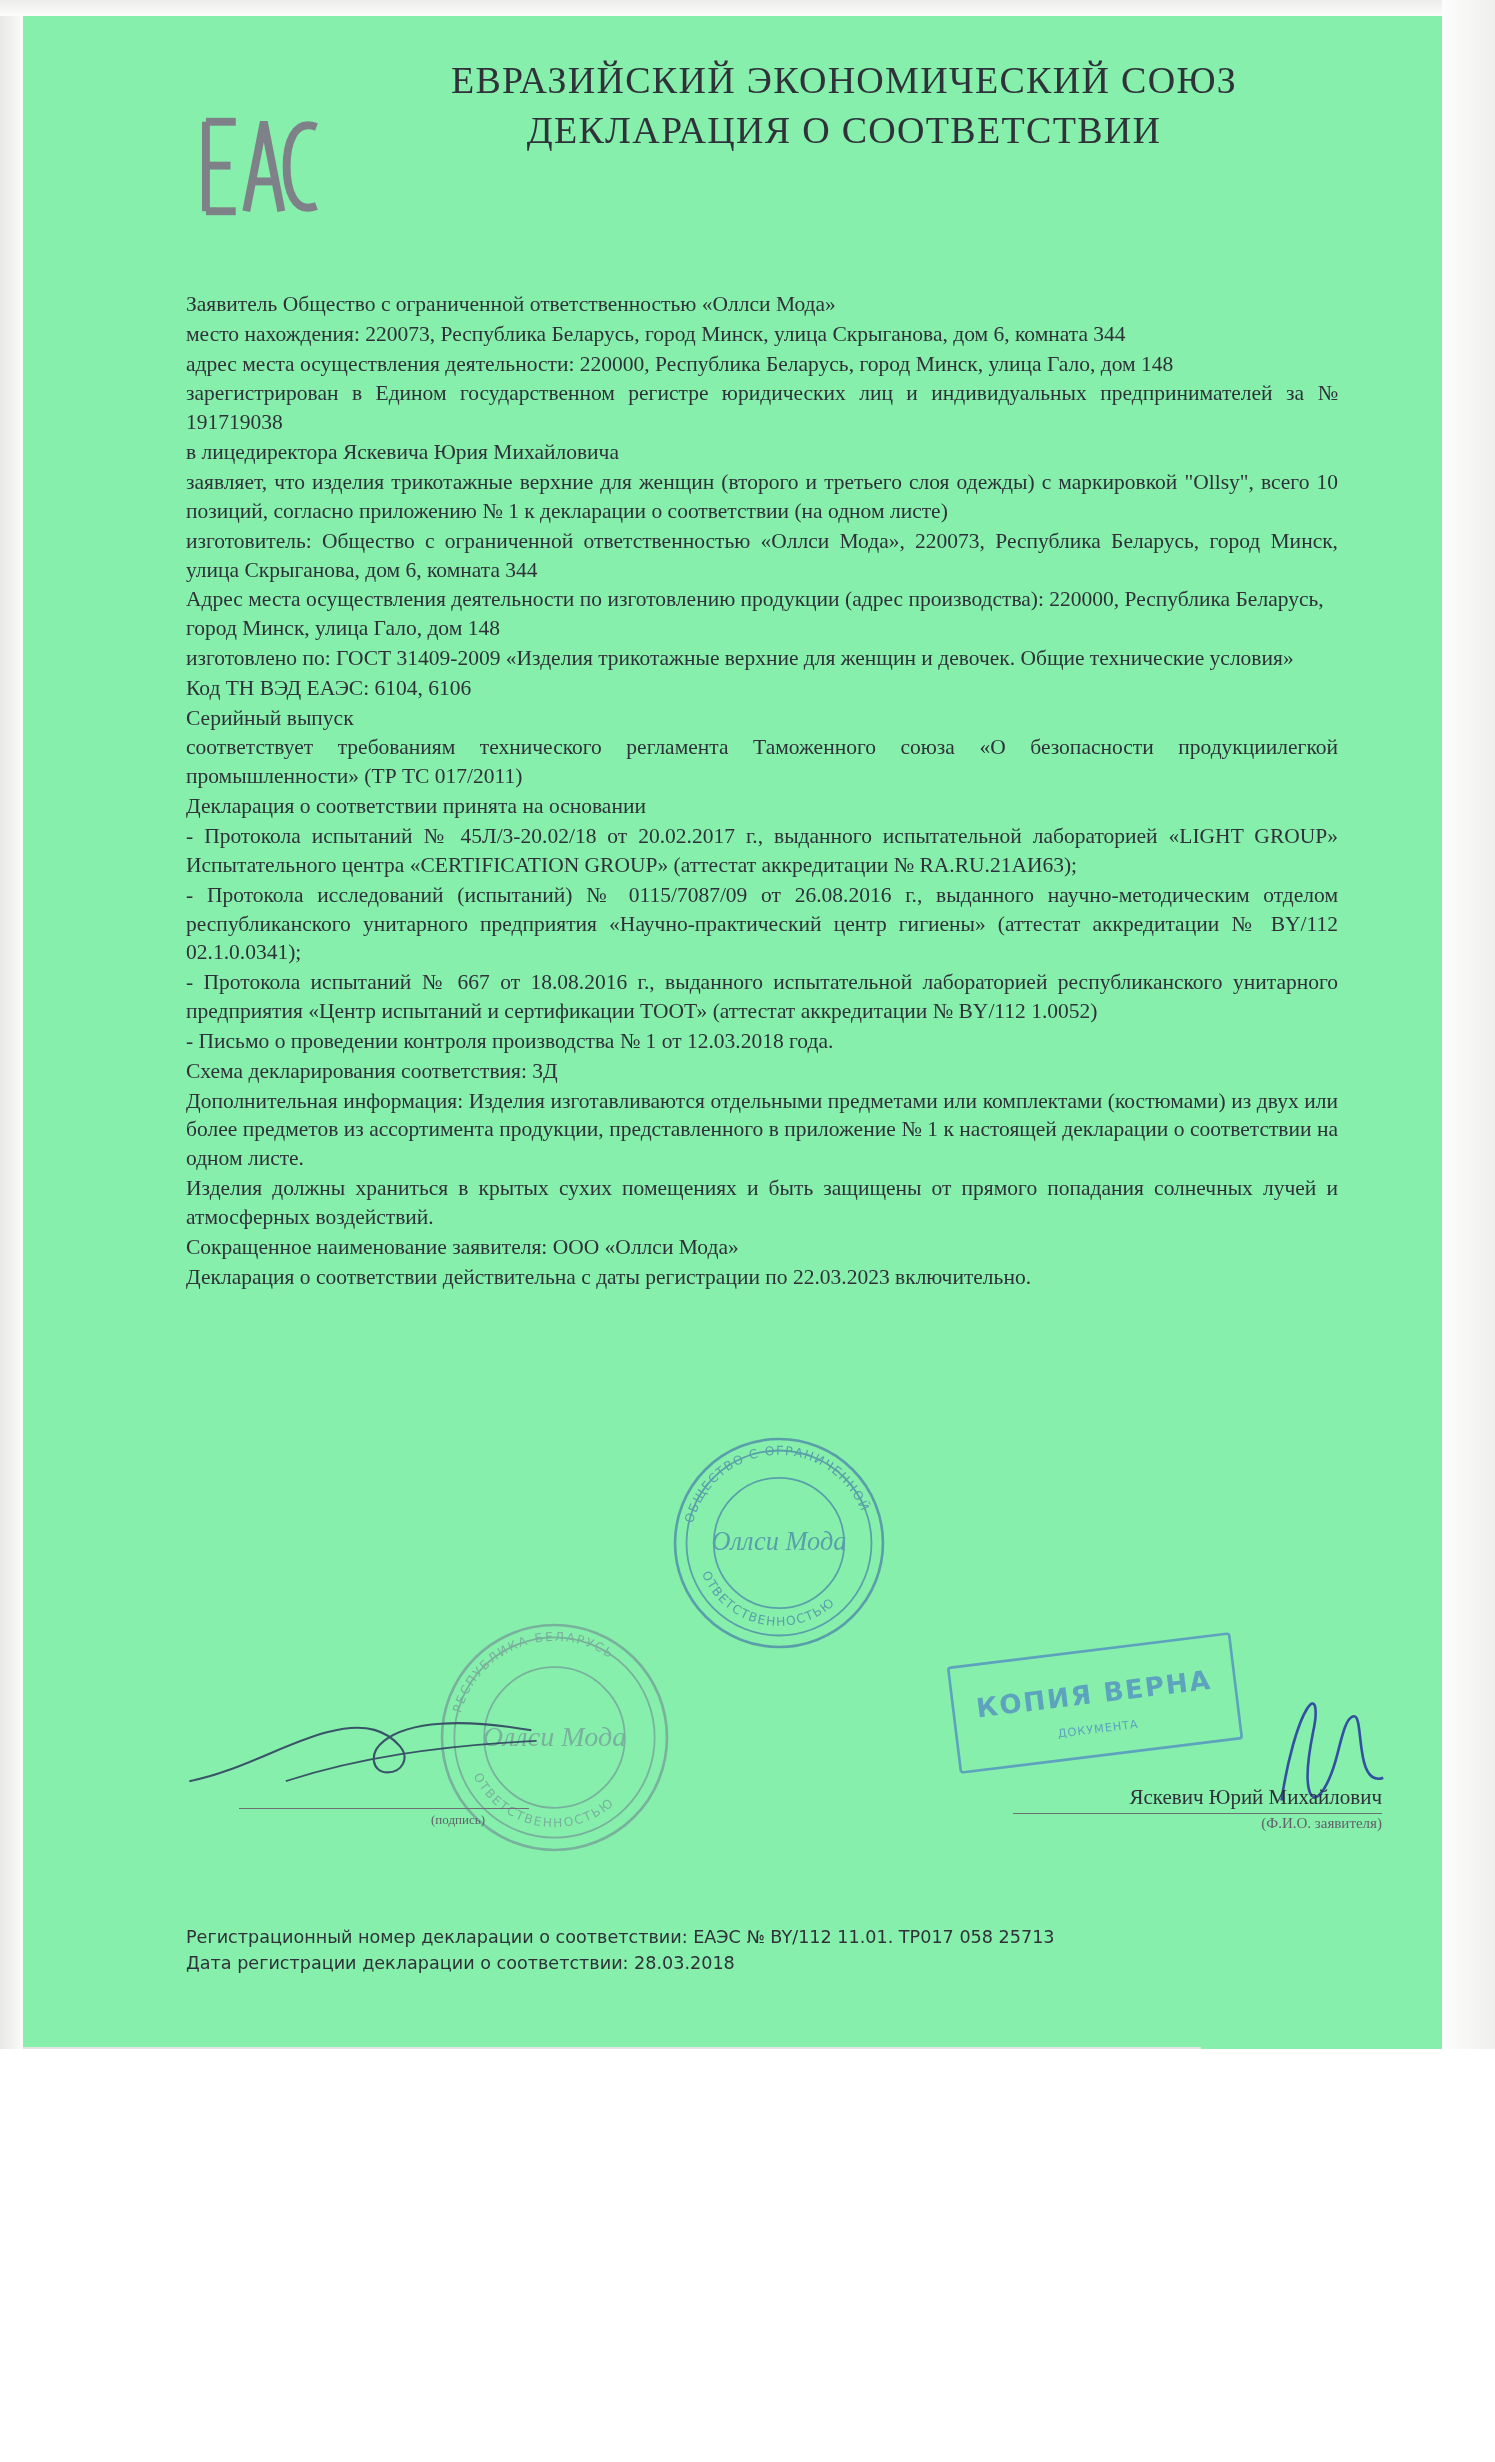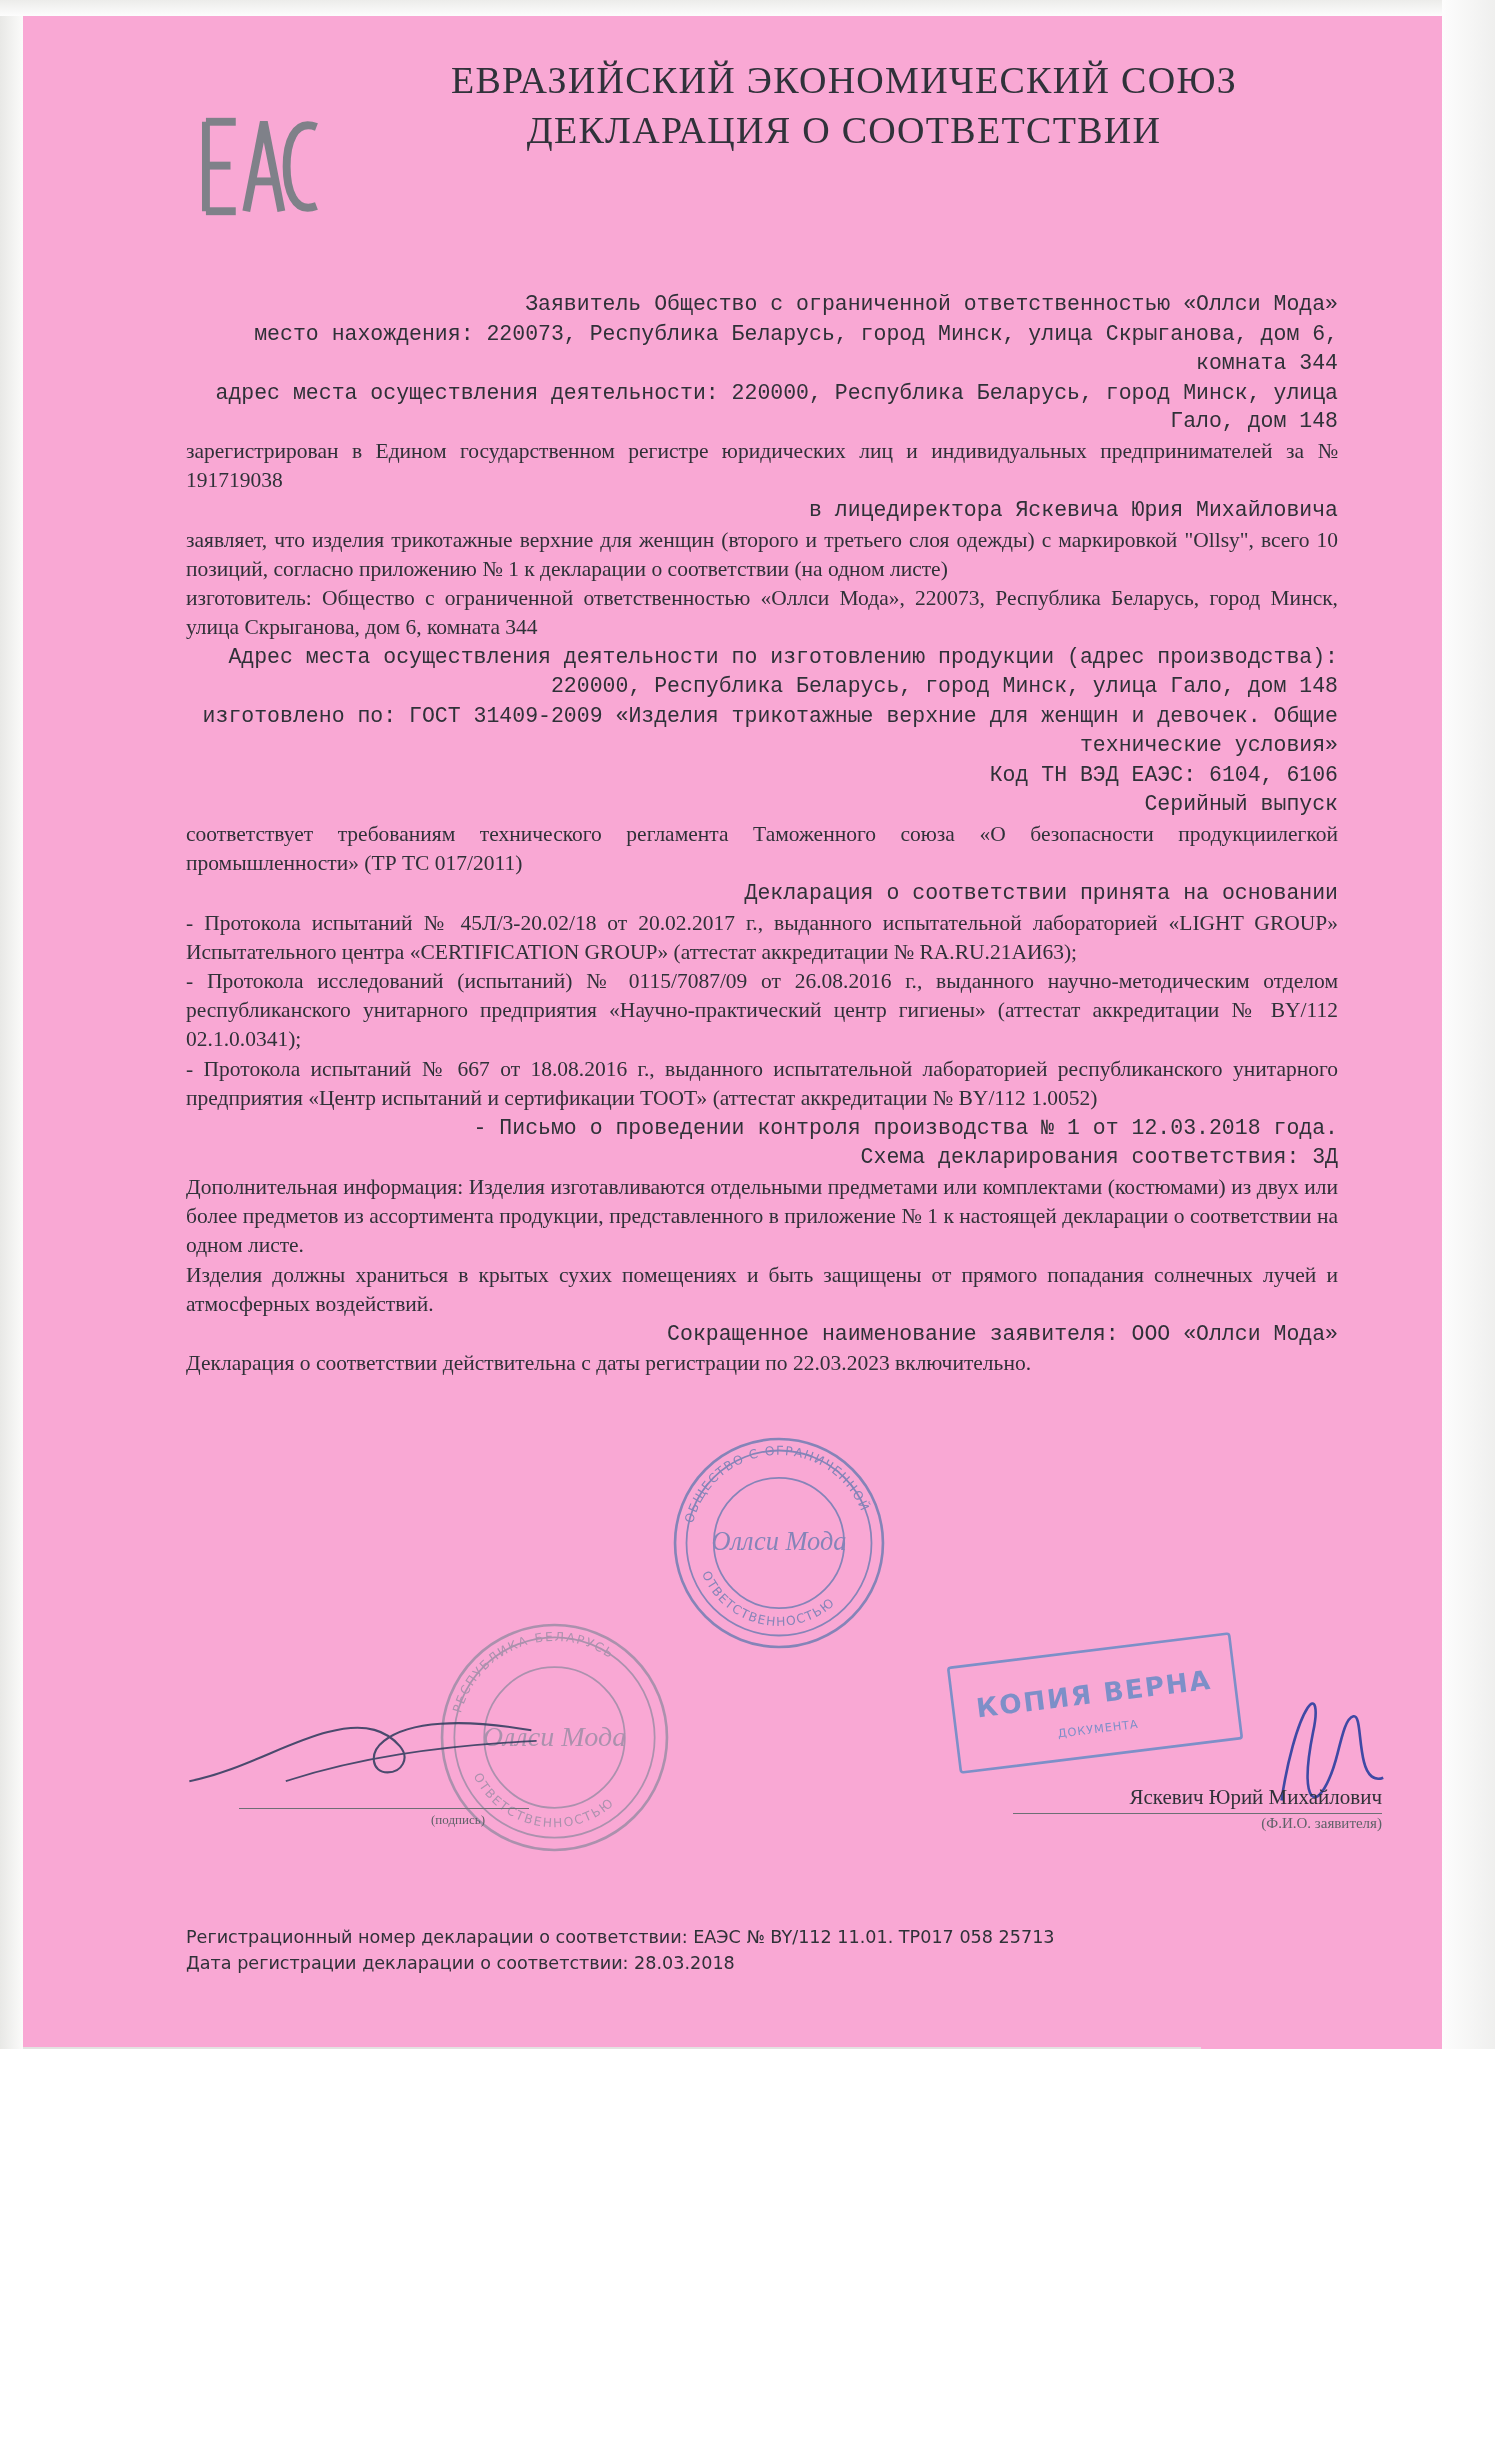--- a/index.html
+++ b/index.html
@@ -13,21 +13,21 @@
     position: relative;
     font-family: "Liberation Serif", serif;
     color: #2b2b33;
     overflow: hidden;
   }
   .page {
     position: absolute;
     left: 0; top: 0;
     width: 1495px;
     height: 2462px;
-    background: #f9a8d4;
+    background: #86efac;
   }
   
   .scan-edge-left {
     position: absolute;
     left: 0; top: 0;
     width: 23px; height: 2462px;
     background: linear-gradient(90deg,#e8e8e6 0%, #fbfbfa 100%);
   }
   .scan-edge-top {
     position: absolute;
@@ -88,21 +88,21 @@
     font-size: 21.5px;
     line-height: 1.345;
     color: #2f3138;
     text-align: justify;
   }
   .body-text p {
     margin: 0 0 0.9px 0;
   }
   .b { font-weight: normal; }
   .just { text-align: justify; }
-  .nojust { text-align: right; font-family: Liberation Mono, monospace; }
+  .nojust { text-align: left; }
 
   
   .stamp {
     position: absolute;
     pointer-events: none;
   }
   .stamp-round-1 {
     left: 668px;
     top: 1432px;
     width: 222px;

